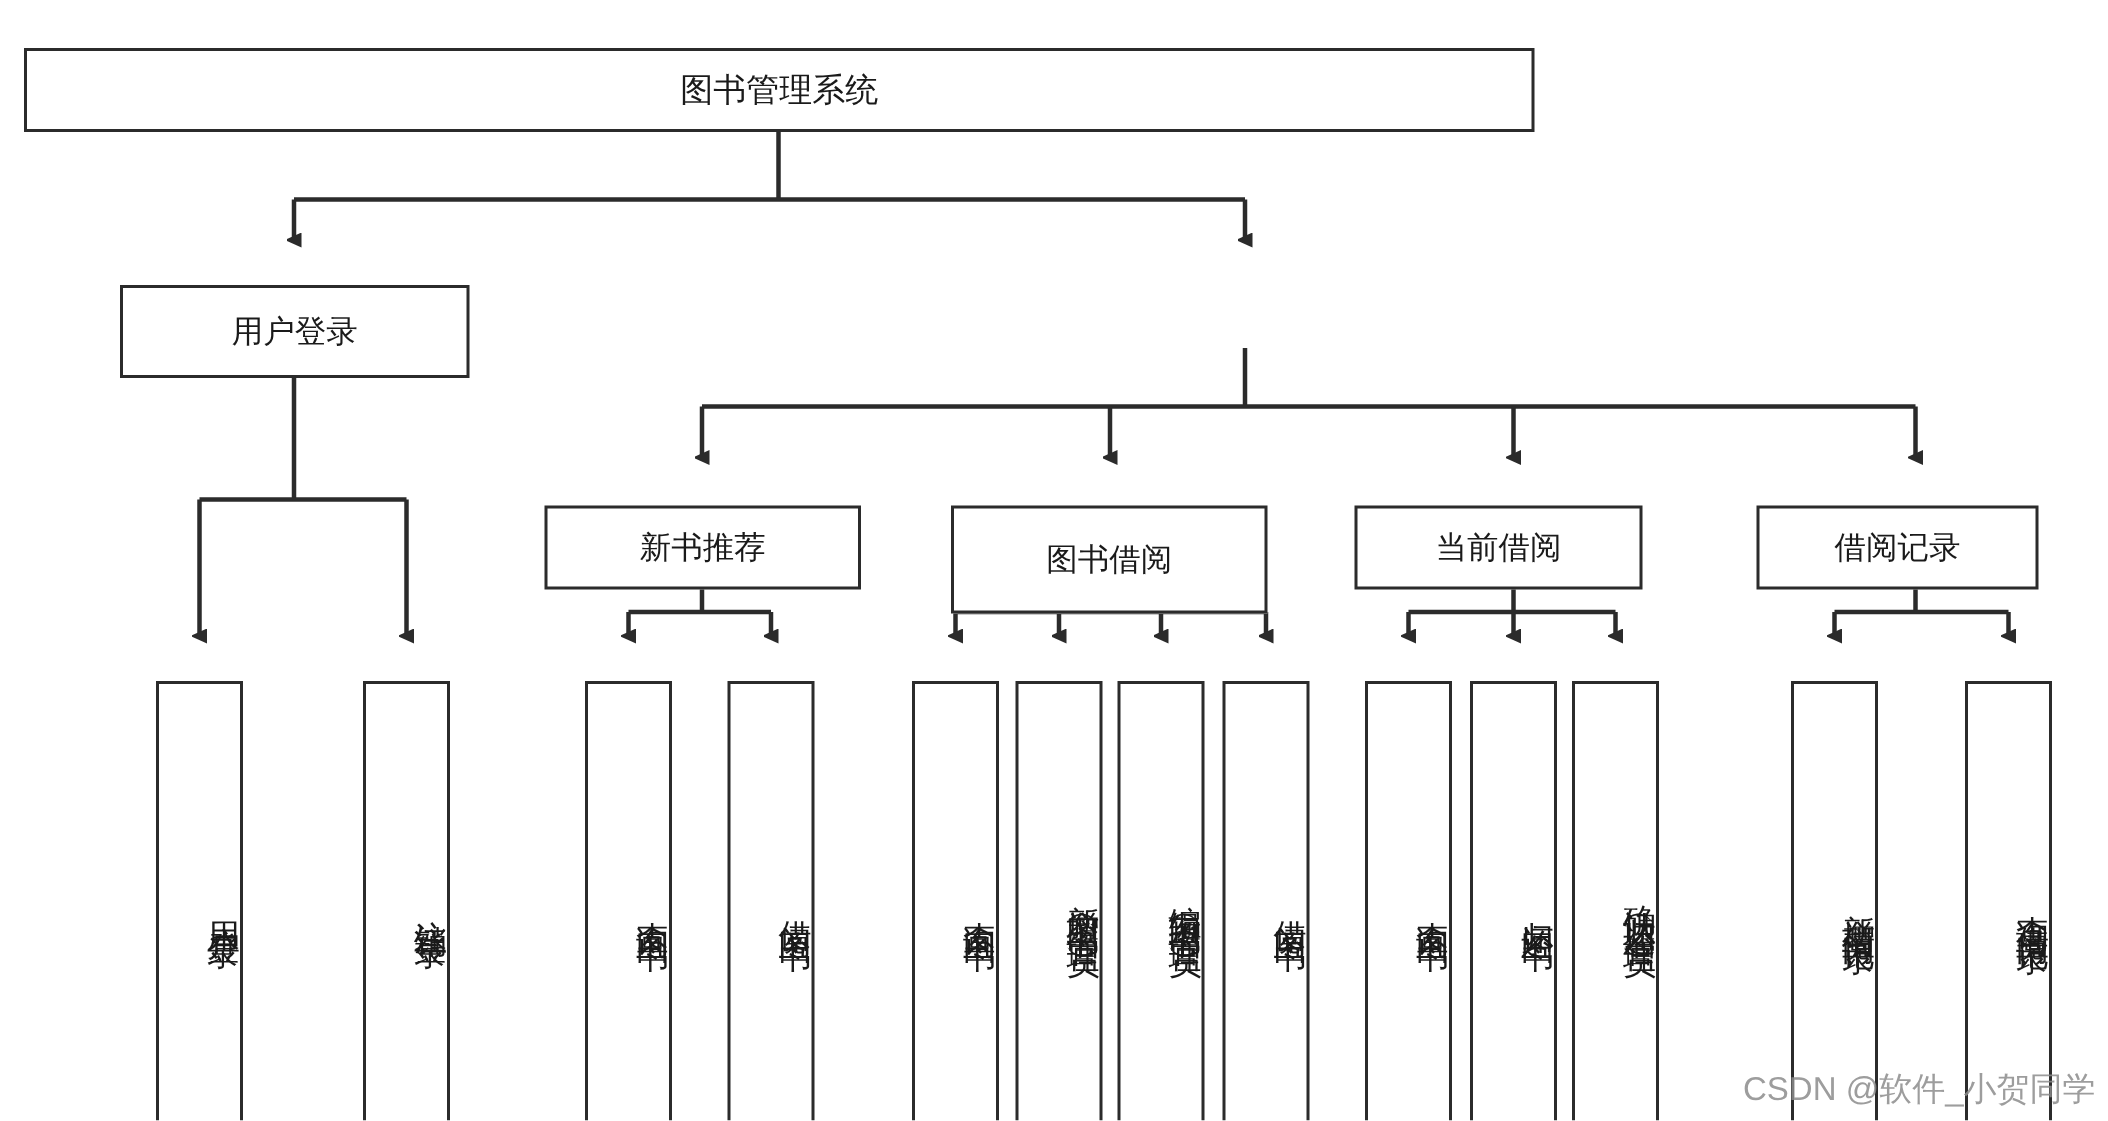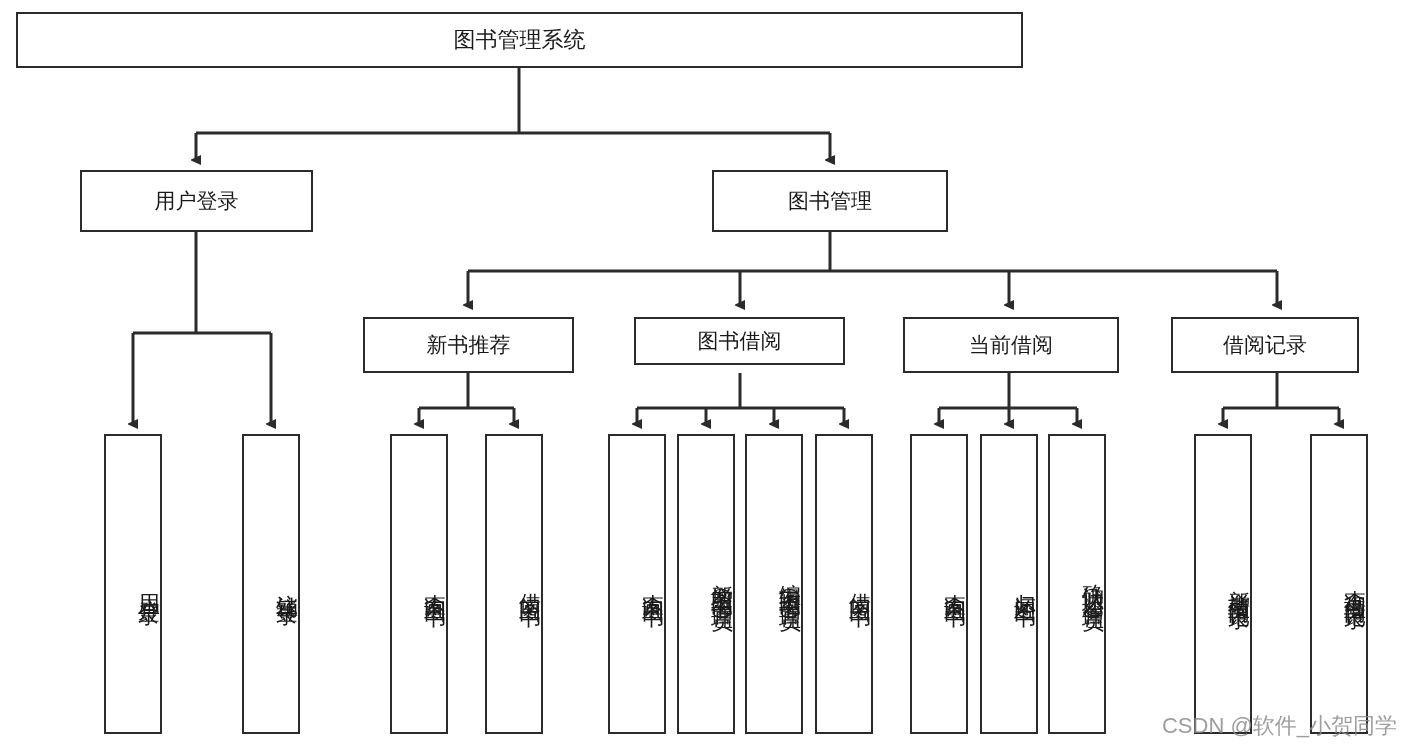--- a/index.html
+++ b/index.html
@@ -20,20 +20,21 @@
   }
   .node {
     position: absolute;
     box-sizing: border-box;
     background: #ffffff;
     border: 2px solid #2b2b2b;
     display: flex;
     align-items: center;
     justify-content: center;
     color: #1a1a1a;
+    margin-top: 20px;
   }
   .node.root {
     font-size: 22px;
   }
   .node.lvl2 {
     font-size: 21px;
   }
   .node.lvl3 {
     font-size: 21px;
     text-align: center;
@@ -128,31 +129,28 @@
     </g>
   </svg>
 
   <div class="node root" style="left:16px; top:12px; width:1007px; height:56px;">
     <span class="label">图书管理系统</span>
   </div>
 
   <div class="node lvl2" style="left:80px; top:170px; width:233px; height:62px;">
     <span class="label">用户登录</span>
   </div>
-  <div class="node lvl2" style="left:712px; top:170px; width:236px; height:62px;">
-    <span class="label">图书管理</span>
-  </div>
 
   <div class="node lvl3" style="left:363px; top:317px; width:211px; height:56px;">
     <span class="label">新书推荐</span>
   </div>
-  <div class="node lvl3" style="left:634px; top:317px; width:211px; height:48px;">
+  <div class="node lvl3" style="left:634px; top:317px; width:211px; height:72px;">
     <span class="label">图书借阅</span>
   </div>
-  <div class="node lvl3" style="left:903px; top:317px; width:216px; height:56px;">
+  <div class="node lvl3" style="left:903px; top:317px; width:192px; height:56px;">
     <span class="label">当前借阅</span>
   </div>
   <div class="node lvl3" style="left:1171px; top:317px; width:188px; height:56px;">
     <span class="label">借阅记录</span>
   </div>
 
   <div class="node leaf" style="left:104px; top:434px; width:58px; height:300px;">
     <span class="label">用户登录</span>
   </div>
   <div class="node leaf" style="left:242px; top:434px; width:58px; height:300px;">

